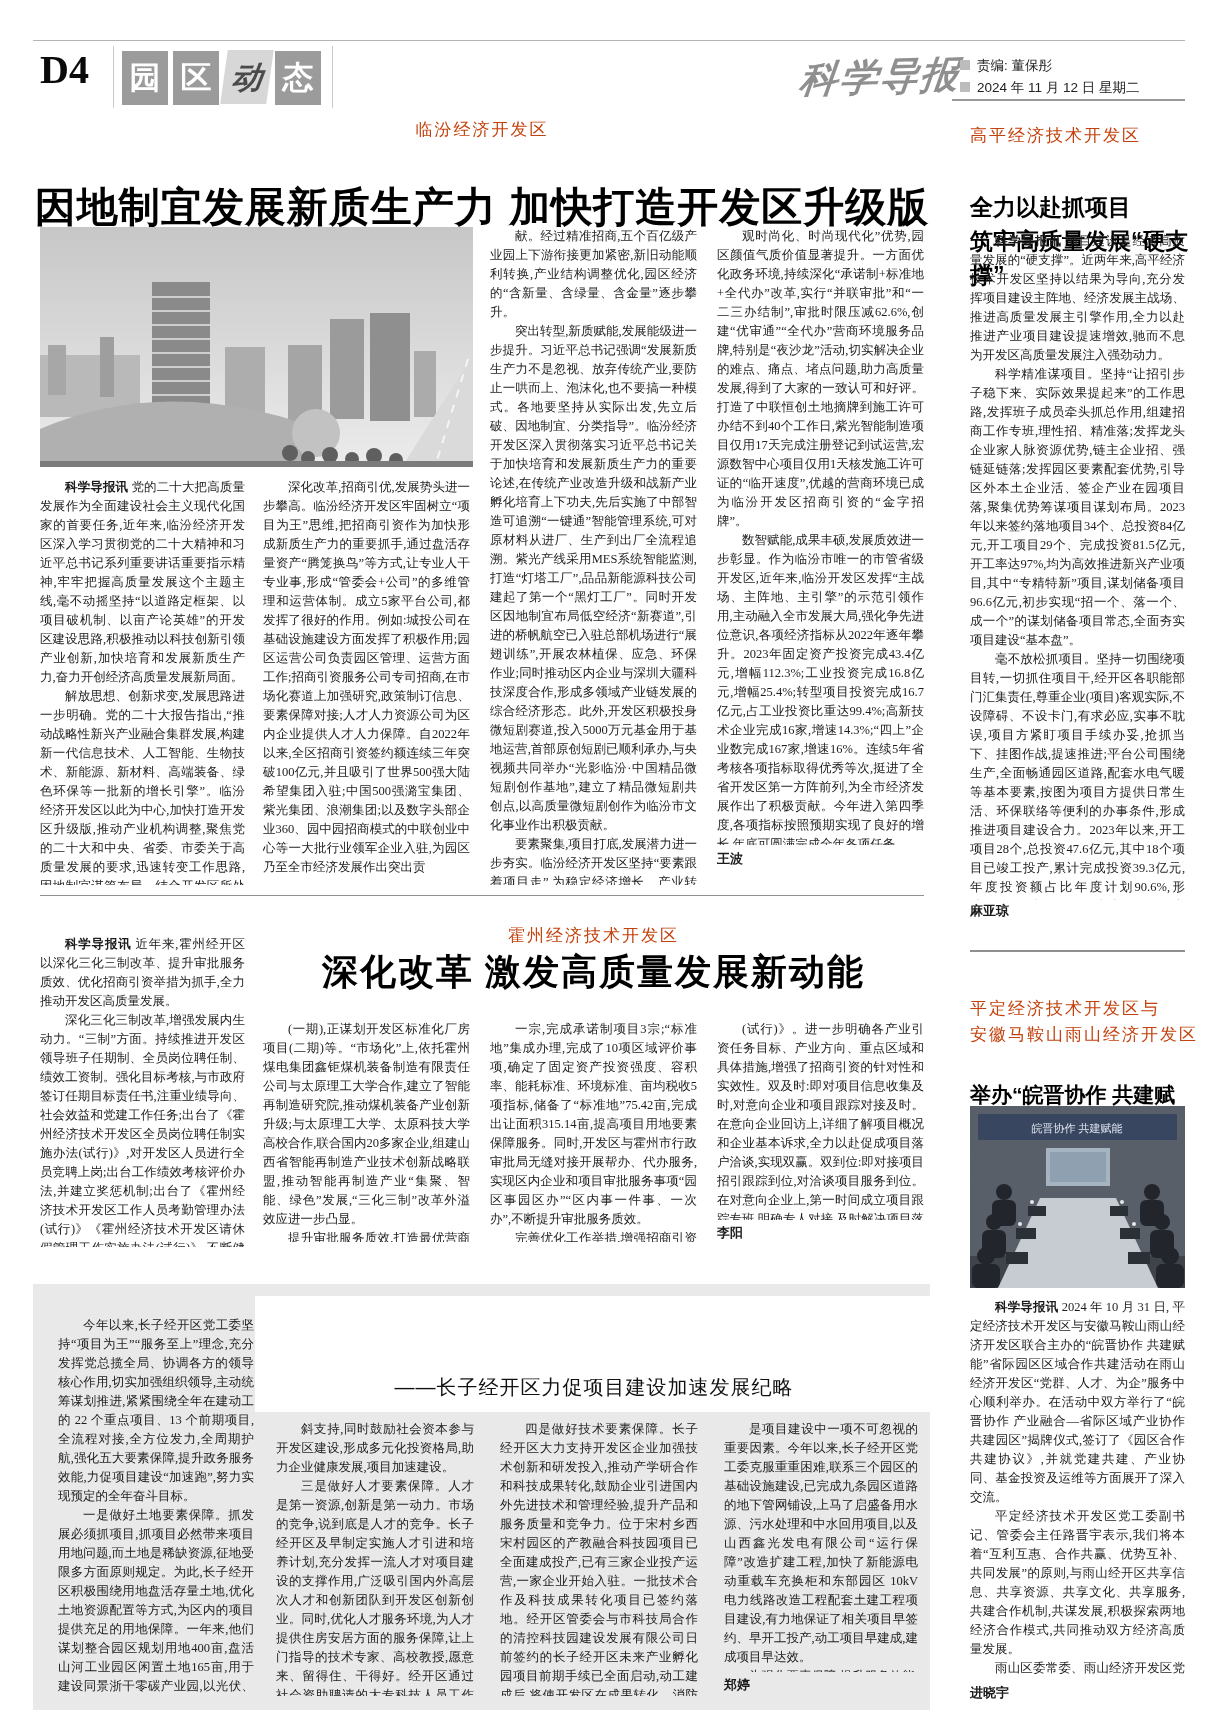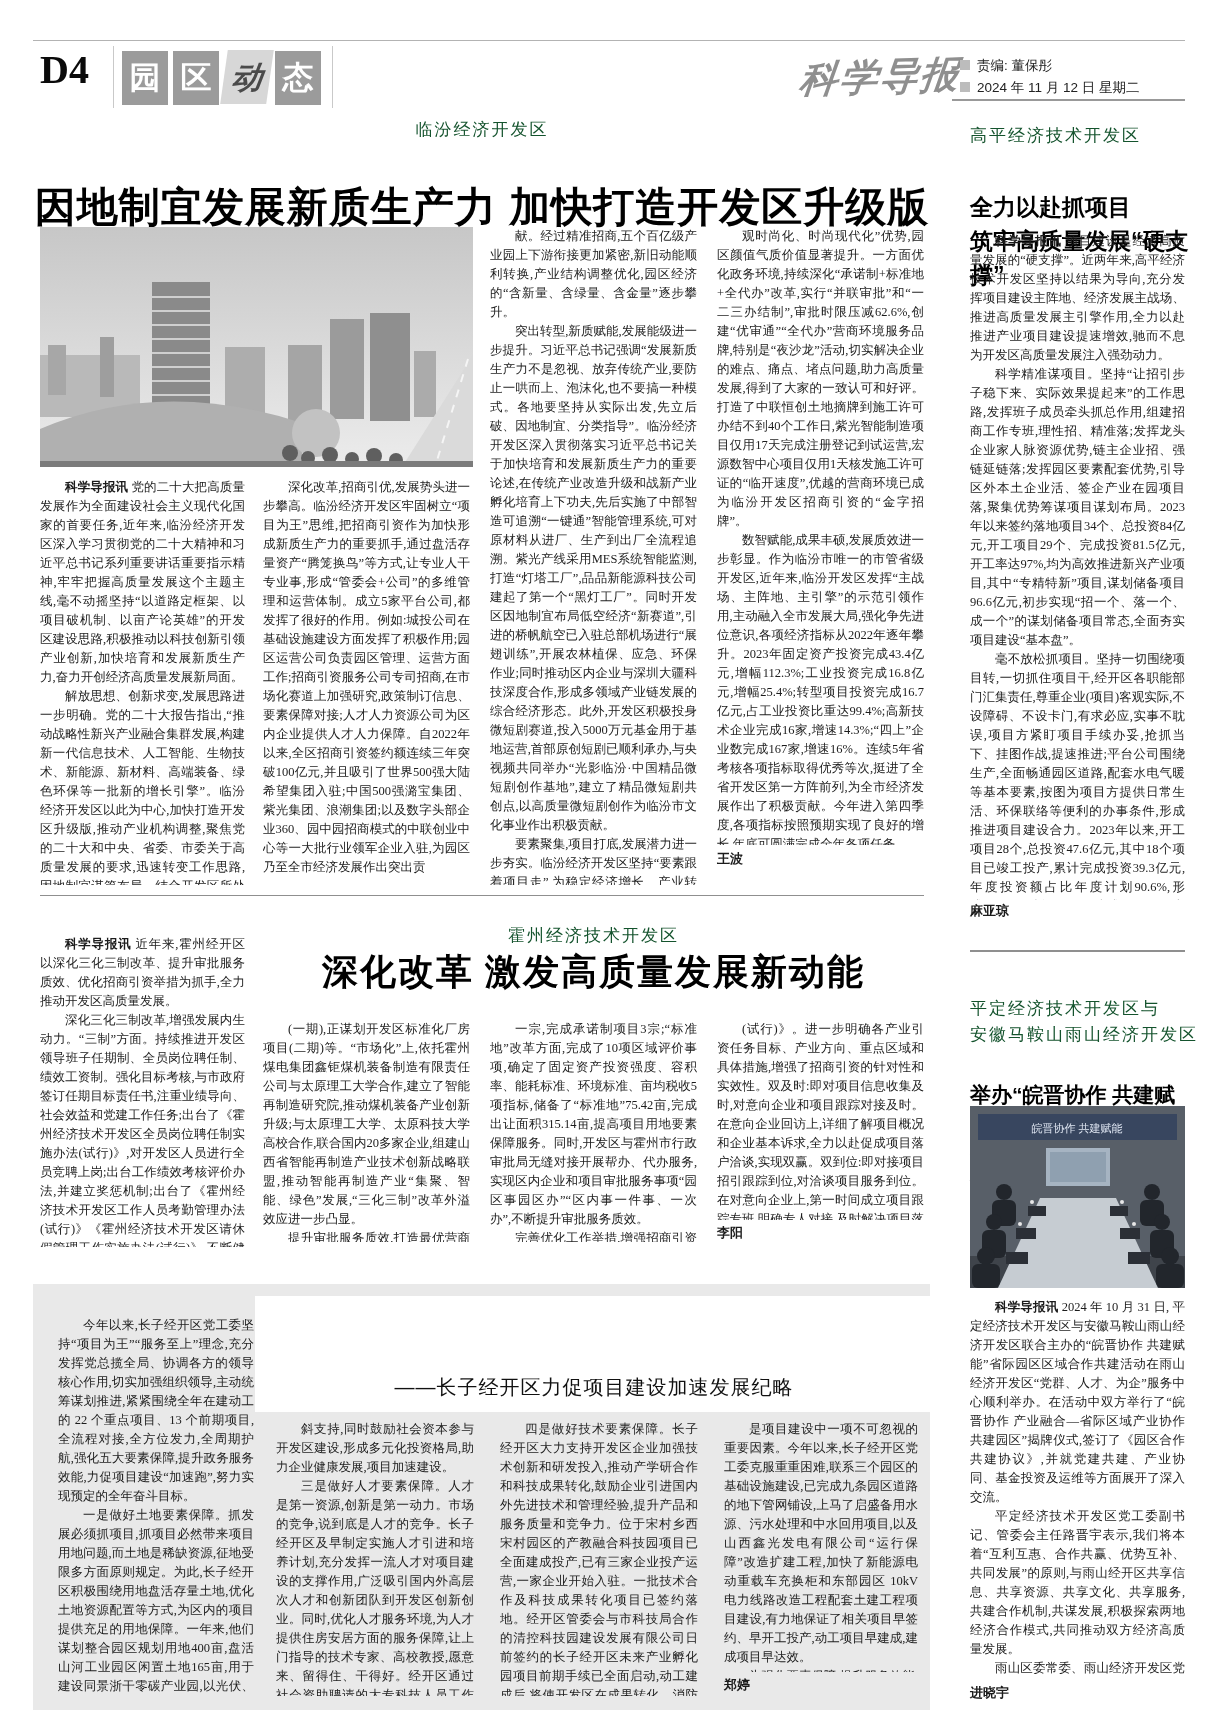--- a/index.html
+++ b/index.html
@@ -3,21 +3,21 @@
 <meta charset="utf-8">
 <style>
   html,body{margin:0;padding:0;background:#f2f2f2;}
   #page{position:relative;width:1220px;height:1725px;background:#ffffff;margin:0 auto;
         font-family:"Liberation Serif","DejaVu Serif",serif;color:#1c1c1c;overflow:hidden;}
   .rule{position:absolute;background:#b3b3b3;}
   .col{position:absolute;text-align:justify;font-size:12.5px;line-height:19px;overflow:hidden;}
   .col p.para{margin:0;text-indent:2em;}
   .lead{font-weight:bold;}
   .byline{position:absolute;font-size:13px;font-weight:bold;padding-right:6px;}
-  .kicker{position:absolute;font-size:17px;letter-spacing:2px;color:#14532d;}
+  .kicker{position:absolute;font-size:17px;letter-spacing:2px;color:#c2410c;}
   .center{text-align:center;}
   .headline-sans{font-family:"Liberation Sans","DejaVu Sans",sans-serif;font-weight:900;color:#000;margin-top:40px;}
   .headline-serif{font-family:"Liberation Serif","DejaVu Serif",serif;font-weight:900;color:#000;}
   
   #pagenum{position:absolute;left:40px;top:46px;font-size:40px;font-weight:bold;color:#0a0a0a;
            font-family:"Liberation Serif",serif;}
   .vrule{position:absolute;width:1px;background:#c9c9c9;}
   #section-tiles{position:absolute;left:122px;top:50px;}
   .tile{display:inline-block;width:46px;height:54px;margin-right:5px;text-align:center;line-height:54px;
         font-size:31px;font-weight:900;font-family:"Liberation Sans",sans-serif;}
@@ -131,21 +131,21 @@
 
   <div class="col" style="left:40px;top:935px;width:205px;height:312px">
       <p class="para"><b class="lead">科学导报讯 </b>近年来,霍州经开区以深化三化三制改革、提升审批服务质效、优化招商引资举措为抓手,全力推动开发区高质量发展。</p>
       <p class="para">深化三化三制改革,增强发展内生动力。“三制”方面。持续推进开发区领导班子任期制、全员岗位聘任制、绩效工资制。强化目标考核,与市政府签订任期目标责任书,注重业绩导向、社会效益和党建工作任务;出台了《霍州经济技术开发区全员岗位聘任制实施办法(试行)》,对开发区人员进行全员竞聘上岗;出台工作绩效考核评价办法,并建立奖惩机制;出台了《霍州经济技术开发区工作人员考勤管理办法(试行)》《霍州经济技术开发区请休假管理工作实施办法(试行)》,不断健全完善多劳多得的良性竞争机制。“三化”方面。在“专业化”上,实行“管运分离”,采取“管委会+公司”的模式,成立了“霍州经济技术开发区建设投资有限公司”,吸收霍州市建设投资有限公司为其全资子公司,不断增强开发区建投公司资产规模和运营实力,已投资完成建设开发区标准化厂房项目</p>
     </div>
   <div class="col" style="left:263px;top:1020px;width:207px;height:222px">
       <p class="para">(一期),正谋划开发区标准化厂房项目(二期)等。“市场化”上,依托霍州煤电集团鑫钜煤机装备制造有限责任公司与太原理工大学合作,建立了智能再制造研究院,推动煤机装备产业创新升级;与太原理工大学、太原科技大学高校合作,联合国内20多家企业,组建山西省智能再制造产业技术创新战略联盟,推动智能再制造产业“集聚、智能、绿色”发展,“三化三制”改革外溢效应进一步凸显。</p>
       <p class="para">提升审批服务质效,打造最优营商环境。“承诺制”改革方面,建立健全标准化操作流程和配套制度;“全代办”改革方面,组建了专业服务队伍,目前,对27个立项项目实行了全代办;“集成办理”改革方面,完成“标准地+承诺制+全代办”三项改革集成办理项目任务</p>
     </div>
   <div class="col" style="left:490px;top:1020px;width:207px;height:222px">
-      <p class="para">一宗,完成承诺制项目3宗;“标准地”改革方面,完成了10项区域评价事项,确定了固定资产投资强度、容积率、能耗标准、环境标准、亩均税收5项指标,储备了“标准地”75.42亩,完成出让面积315.14亩,提高项目用地要素保障服务。同时,开发区与霍州市行政审批局无缝对接开展帮办、代办服务,实现区内企业和项目审批服务事项“园区事园区办”“区内事一件事、一次办”,不断提升审批服务质效。</p>
+      <p class="para">一宗,完成承诺制项目3宗;“标准地”集成办理,完成了10项区域评价事项,确定了固定资产投资强度、容积率、能耗标准、环境标准、亩均税收5项指标,储备了“标准地”75.42亩,完成出让面积315.14亩,提高项目用地要素保障服务。同时,开发区与霍州市行政审批局无缝对接开展帮办、代办服务,实现区内企业和项目审批服务事项“园区事园区办”“区内事一件事、一次办”,不断提升审批服务质效。</p>
       <p class="para">完善优化工作举措,增强招商引资实效。在已开展招商引资实践的基础上,因地制宜,总结提炼“三个双”招商引资法。双制定:即制定出台《霍州经济技术开发区年招商引资行动计划》《霍州经济技术开发区招商引资优惠办法</p>
     </div>
   <div class="col" style="left:717px;top:1020px;width:207px;height:200px">
       <p class="para">(试行)》。进一步明确各产业引资任务目标、产业方向、重点区域和具体措施,增强了招商引资的针对性和实效性。双及时:即对项目信息收集及时,对意向企业和项目跟踪对接及时。在意向企业回访上,详细了解项目概况和企业基本诉求,全力以赴促成项目落户洽谈,实现双赢。双到位:即对接项目招引跟踪到位,对洽谈项目服务到位。在对意向企业上,第一时间成立项目跟踪专班,明确专人对接,及时解决项目落地全过程中出现的问题,实现项目早落地、早开工、早投产。今年以来,开发区累计对接洽谈招商19次,签约总投资额41.58亿元的项目10个,其中,已签约项目4个,总投资1.4亿元;已开工项目2个,总投资4亿元。</p>
     </div>
   <div class="byline" style="left:717px;top:1224px;width:207px">李阳</div>
 
   <div id="graybox"></div>
   <div id="whitepanel"></div>
   <div class="center" style="position:absolute;left:255px;top:1374px;width:678px;font-size:20px;letter-spacing:1px;color:#111;font-family:'Liberation Sans',sans-serif">——长子经开区力促项目建设加速发展纪略</div>

